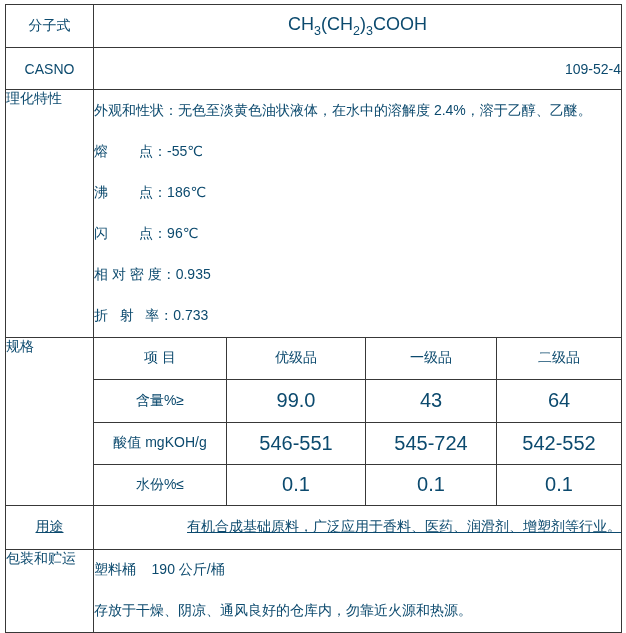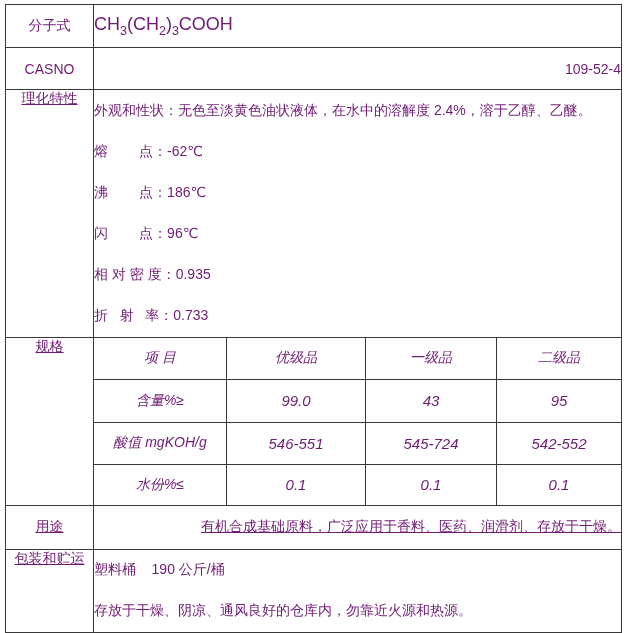--- a/index.html
+++ b/index.html
@@ -15,21 +15,21 @@
     background: #ffffff;
     overflow: hidden;
   }
   table.spec-table {
     position: absolute;
     left: 5px;
     top: 4px;
     width: 616px;
     border-collapse: collapse;
     table-layout: fixed;
-    color: #701a75;
+    color: #0c4a6e;
     font-size: 14px;
     padding-left: 42px;
   }
   table.spec-table td {
     border: 1px solid #383838;
     padding: 0;
     overflow: hidden;
   }
   
   tr.h43 { height: 43px; }
@@ -37,24 +37,23 @@
   tr.h247 { height: 247px; }
   tr.h41 { height: 41px; }
   tr.h44 { height: 44px; text-decoration: underline; }
   tr.h83 { height: 83px; }
 
   td.label-cell {
     text-align: center;
     vertical-align: middle;
   }
   td.label-top {
-    text-align: center;
+    text-align: left;
     vertical-align: top;
     padding-top: 11px;
-    text-decoration: underline;
   }
   td.content-cell {
     text-align: right;
     vertical-align: middle;
     padding-left: 5px;
     padding-right: 4px;
   }
   td.multiline-cell {
     vertical-align: top;
     padding-left: 5px;
@@ -69,33 +68,33 @@
   .pack-line {
     height: 41px;
     display: flex;
     align-items: center;
     white-space: pre;
   }
   td.formula-cell {
     font-size: 18px;
     vertical-align: middle;
     padding-left: 5px;
+    text-align: center;
   }
   td.formula-cell sub {
     font-size: 12.5px;
     vertical-align: sub;
   }
   td.center-cell {
     text-align: center;
     vertical-align: middle;
     white-space: pre;
-    font-style: italic;
   }
   .spec-num {
-    font-size: 15px;
+    font-size: 20px;
   }
 </style>
 </head>
 <body>
 
 <div class="page">
   <table class="spec-table">
     <colgroup>
       <col style="width:88px">
       <col style="width:133px">
@@ -112,60 +111,60 @@
 
     <tr class="h42">
       <td class="label-cell">CASNO</td>
       <td class="content-cell" colspan="4">109-52-4</td>
     </tr>
 
     <tr class="h247">
       <td class="label-top">理化特性</td>
       <td class="multiline-cell" colspan="4">
         <div class="pline">外观和性状：无色至淡黄色油状液体，在水中的溶解度 2.4%，溶于乙醇、乙醚。</div>
-        <div class="pline">熔        点：-62℃</div>
+        <div class="pline">熔        点：-55℃</div>
         <div class="pline">沸        点：186℃</div>
         <div class="pline">闪        点：96℃</div>
         <div class="pline">相 对 密 度：0.935</div>
         <div class="pline">折   射   率：0.733</div>
       </td>
     </tr>
 
     <tr class="h42">
       <td class="label-top" rowspan="4">规格</td>
       <td class="center-cell">项 目</td>
       <td class="center-cell">优级品</td>
       <td class="center-cell">一级品</td>
       <td class="center-cell">二级品</td>
     </tr>
 
     <tr class="h43">
       <td class="center-cell">含量%≥</td>
       <td class="center-cell spec-num">99.0</td>
       <td class="center-cell spec-num">43</td>
-      <td class="center-cell spec-num">95</td>
+      <td class="center-cell spec-num">64</td>
     </tr>
 
     <tr class="h42">
       <td class="center-cell">酸值 mgKOH/g</td>
       <td class="center-cell spec-num">546-551</td>
       <td class="center-cell spec-num">545-724</td>
       <td class="center-cell spec-num">542-552</td>
     </tr>
 
     <tr class="h41">
       <td class="center-cell">水份%≤</td>
       <td class="center-cell spec-num">0.1</td>
       <td class="center-cell spec-num">0.1</td>
       <td class="center-cell spec-num">0.1</td>
     </tr>
 
     <tr class="h44">
       <td class="label-cell">用途</td>
-      <td class="content-cell" colspan="4">有机合成基础原料，广泛应用于香料、医药、润滑剂、存放于干燥。</td>
+      <td class="content-cell" colspan="4">有机合成基础原料，广泛应用于香料、医药、润滑剂、增塑剂等行业。</td>
     </tr>
 
     <tr class="h83">
       <td class="label-top">包装和贮运</td>
       <td class="multiline-cell" colspan="4">
         <div class="pack-line">塑料桶    190 公斤/桶</div>
         <div class="pack-line">存放于干燥、阴凉、通风良好的仓库内，勿靠近火源和热源。</div>
       </td>
     </tr>
   </tbody>

